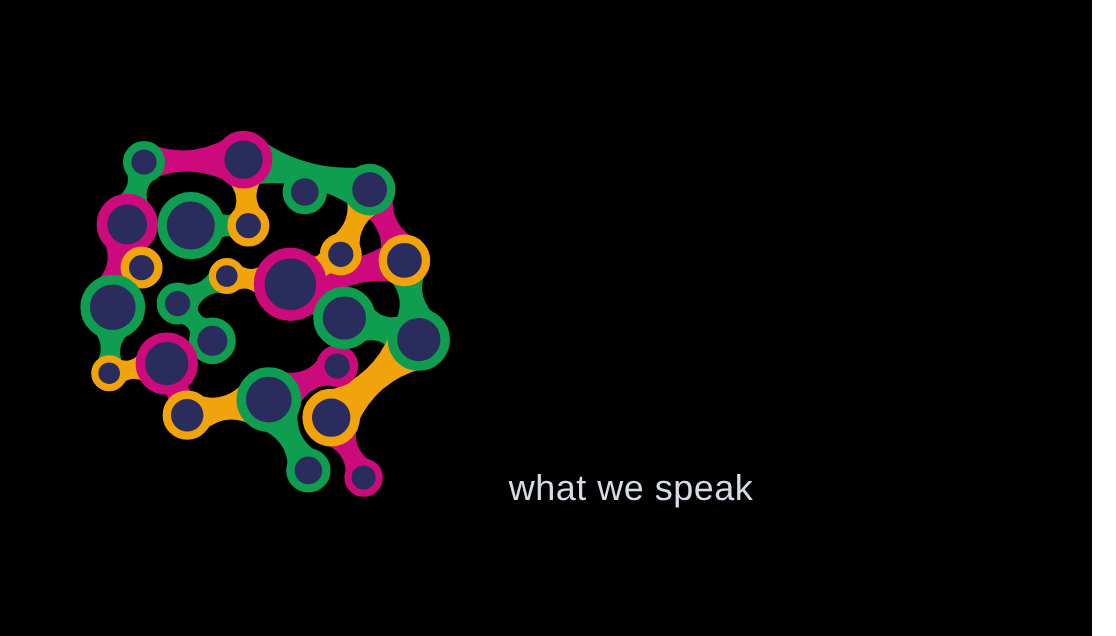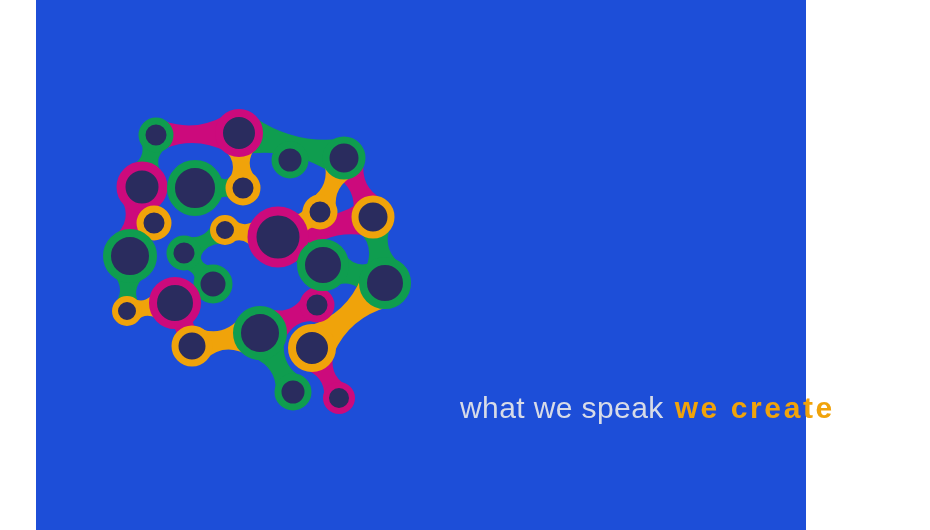--- a/index.html
+++ b/index.html
@@ -8,24 +8,23 @@
     padding: 0;
   }
   body {
     width: 930px;
     height: 530px;
     overflow: hidden;
     font-family: "Liberation Sans", sans-serif;
   }
   #stage {
     position: relative;
-    width: 770px;
+    width: 910px;
     height: 530px;
-    background: #1d4ed8;
-    margin-left: 36px;
+    background: #000000;
   }
   #brain-logo {
     position: absolute;
     left: 55px;
     top: 95px;
     width: 390px;
     height: 345px;
   }
   #tagline {
     position: absolute;
@@ -113,16 +112,15 @@
           <circle cx="294" cy="188" r="22" fill="#2a2c5e" stroke="#0f9d4f" stroke-width="8"></circle>
           <circle cx="282" cy="122" r="18" fill="#2a2c5e" stroke="#f0a30a" stroke-width="7"></circle>
           <circle cx="253" cy="63" r="18" fill="#2a2c5e" stroke="#0f9d4f" stroke-width="7"></circle>
         </g>
     </svg>
   </div>
 
   <div id="tagline">
     <span class="tag-light">what we speak</span>
     <span class="tag-gap"></span>
-    <span class="tag-accent">we create</span>
   </div>
 
 </div>
 
 </body></html>

